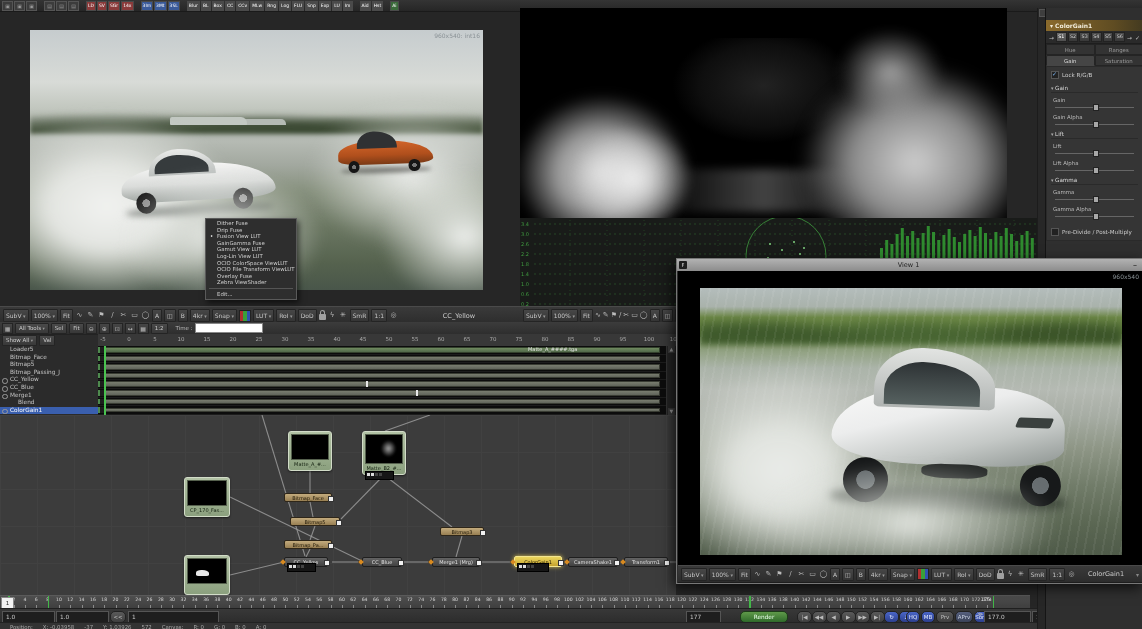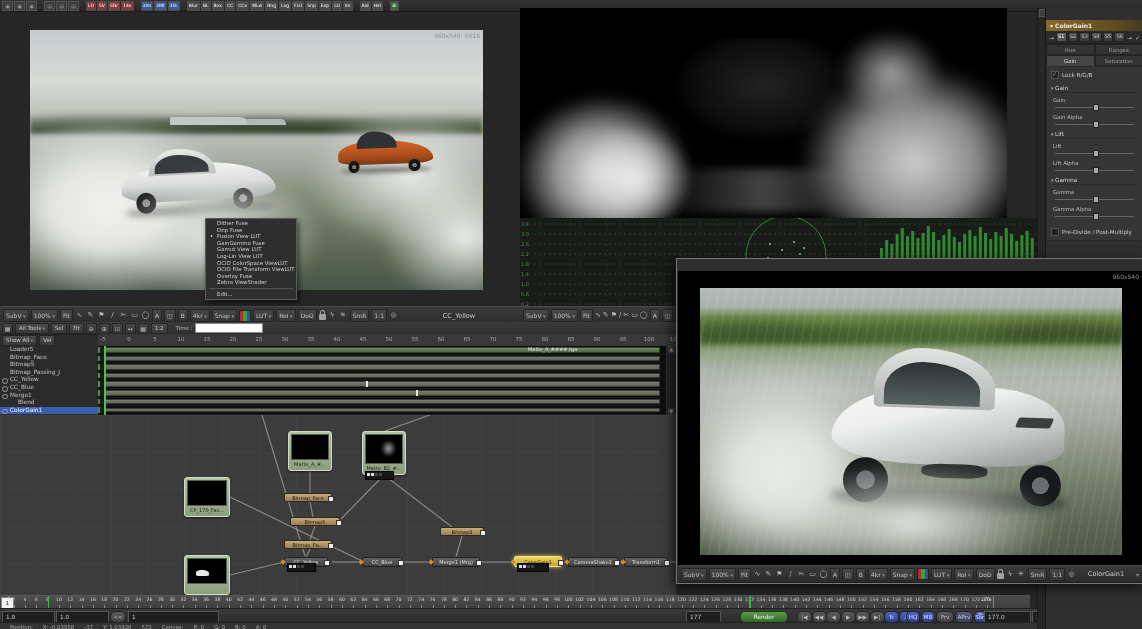--- a/index.html
+++ b/index.html
@@ -843,20 +843,25 @@
           <div class="sl-handle" style="left: 50%;"></div>
         </div>
         <div class="chk-row" id="insp-post">
           <div class="chk"></div>
           <span>Pre-Divide / Post-Multiply</span>
         </div>
       </div>
   </div>
 
   <div id="view1" class="abs">
+    <div id="v1-title">
+      <div class="wicon">F</div>
+      <div class="wtitle">View 1</div>
+      <div class="wmin">–</div>
+    </div>
     <div id="v1-content">
       <div id="v1-scene">
         <div class="sv-base"></div>
         <div class="sv-hills"></div>
         <div class="sv-streaks"></div>
         <div class="smoke sv-s1"></div>
         <div id="v1-car">
           <div class="shadow"></div>
             <div class="body"></div>
             <div class="cabin"></div>

